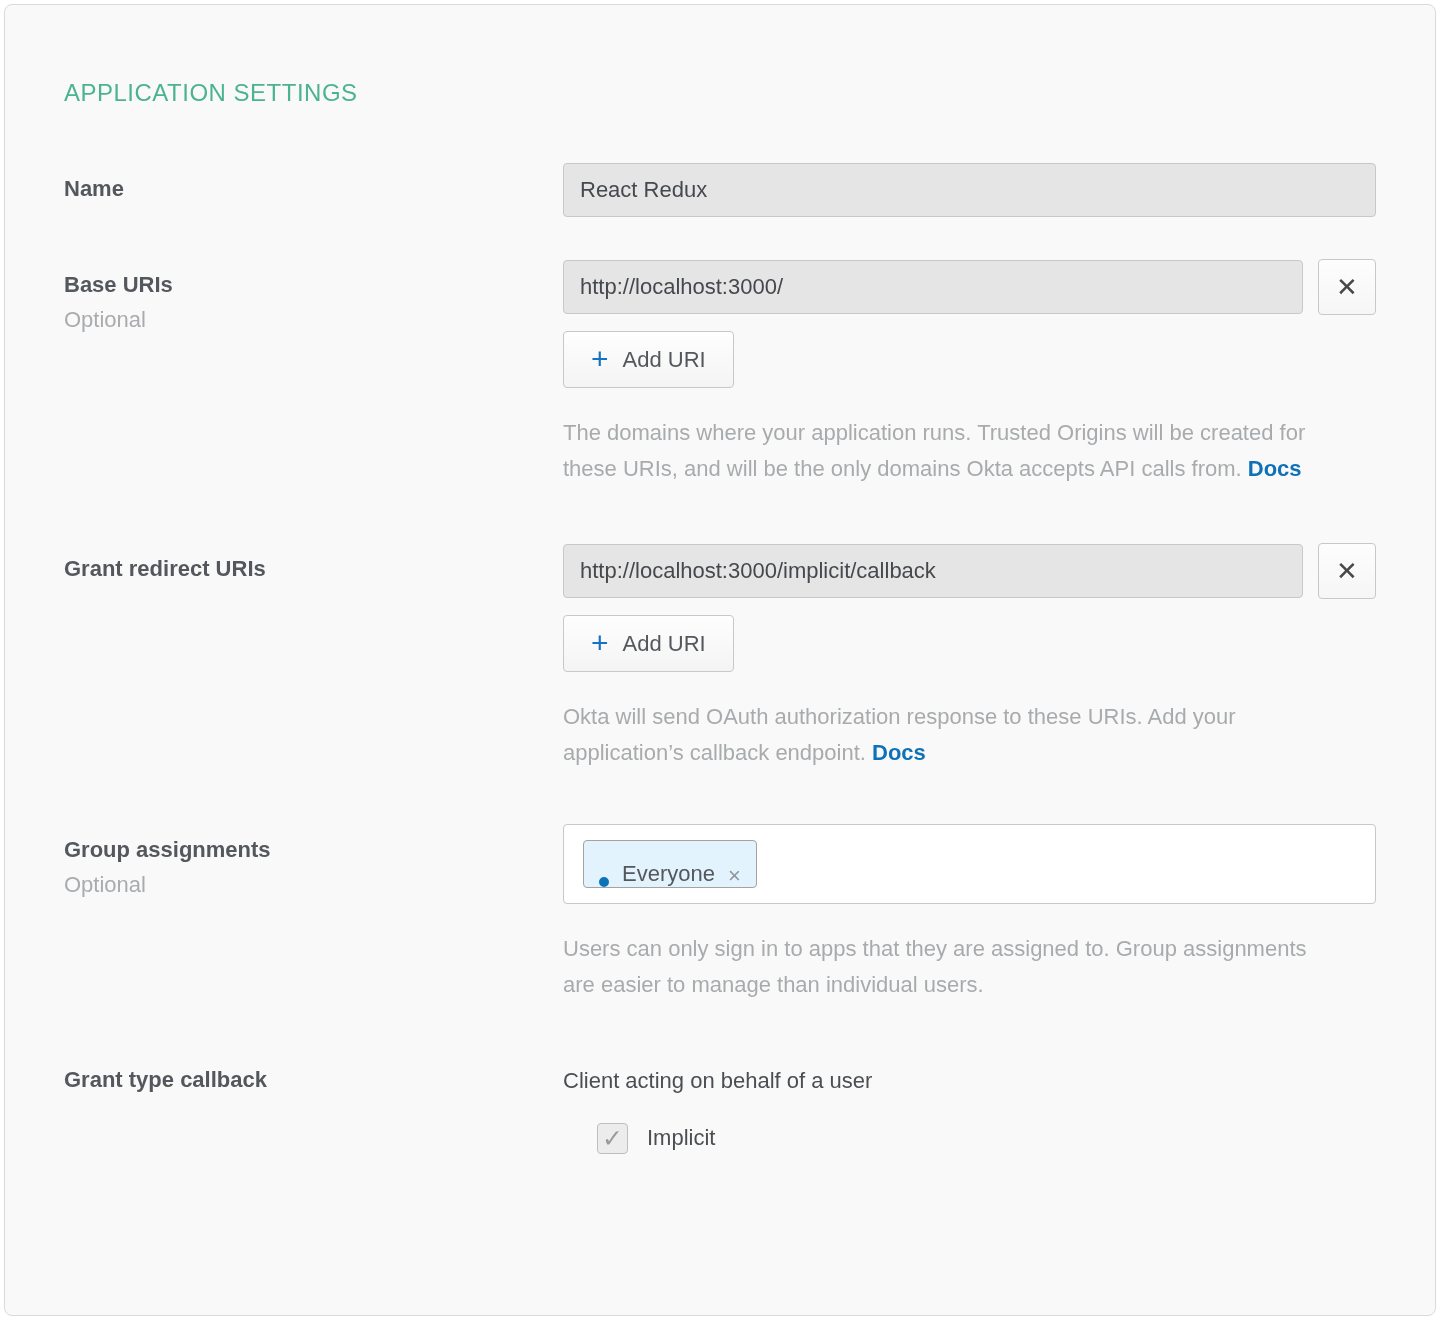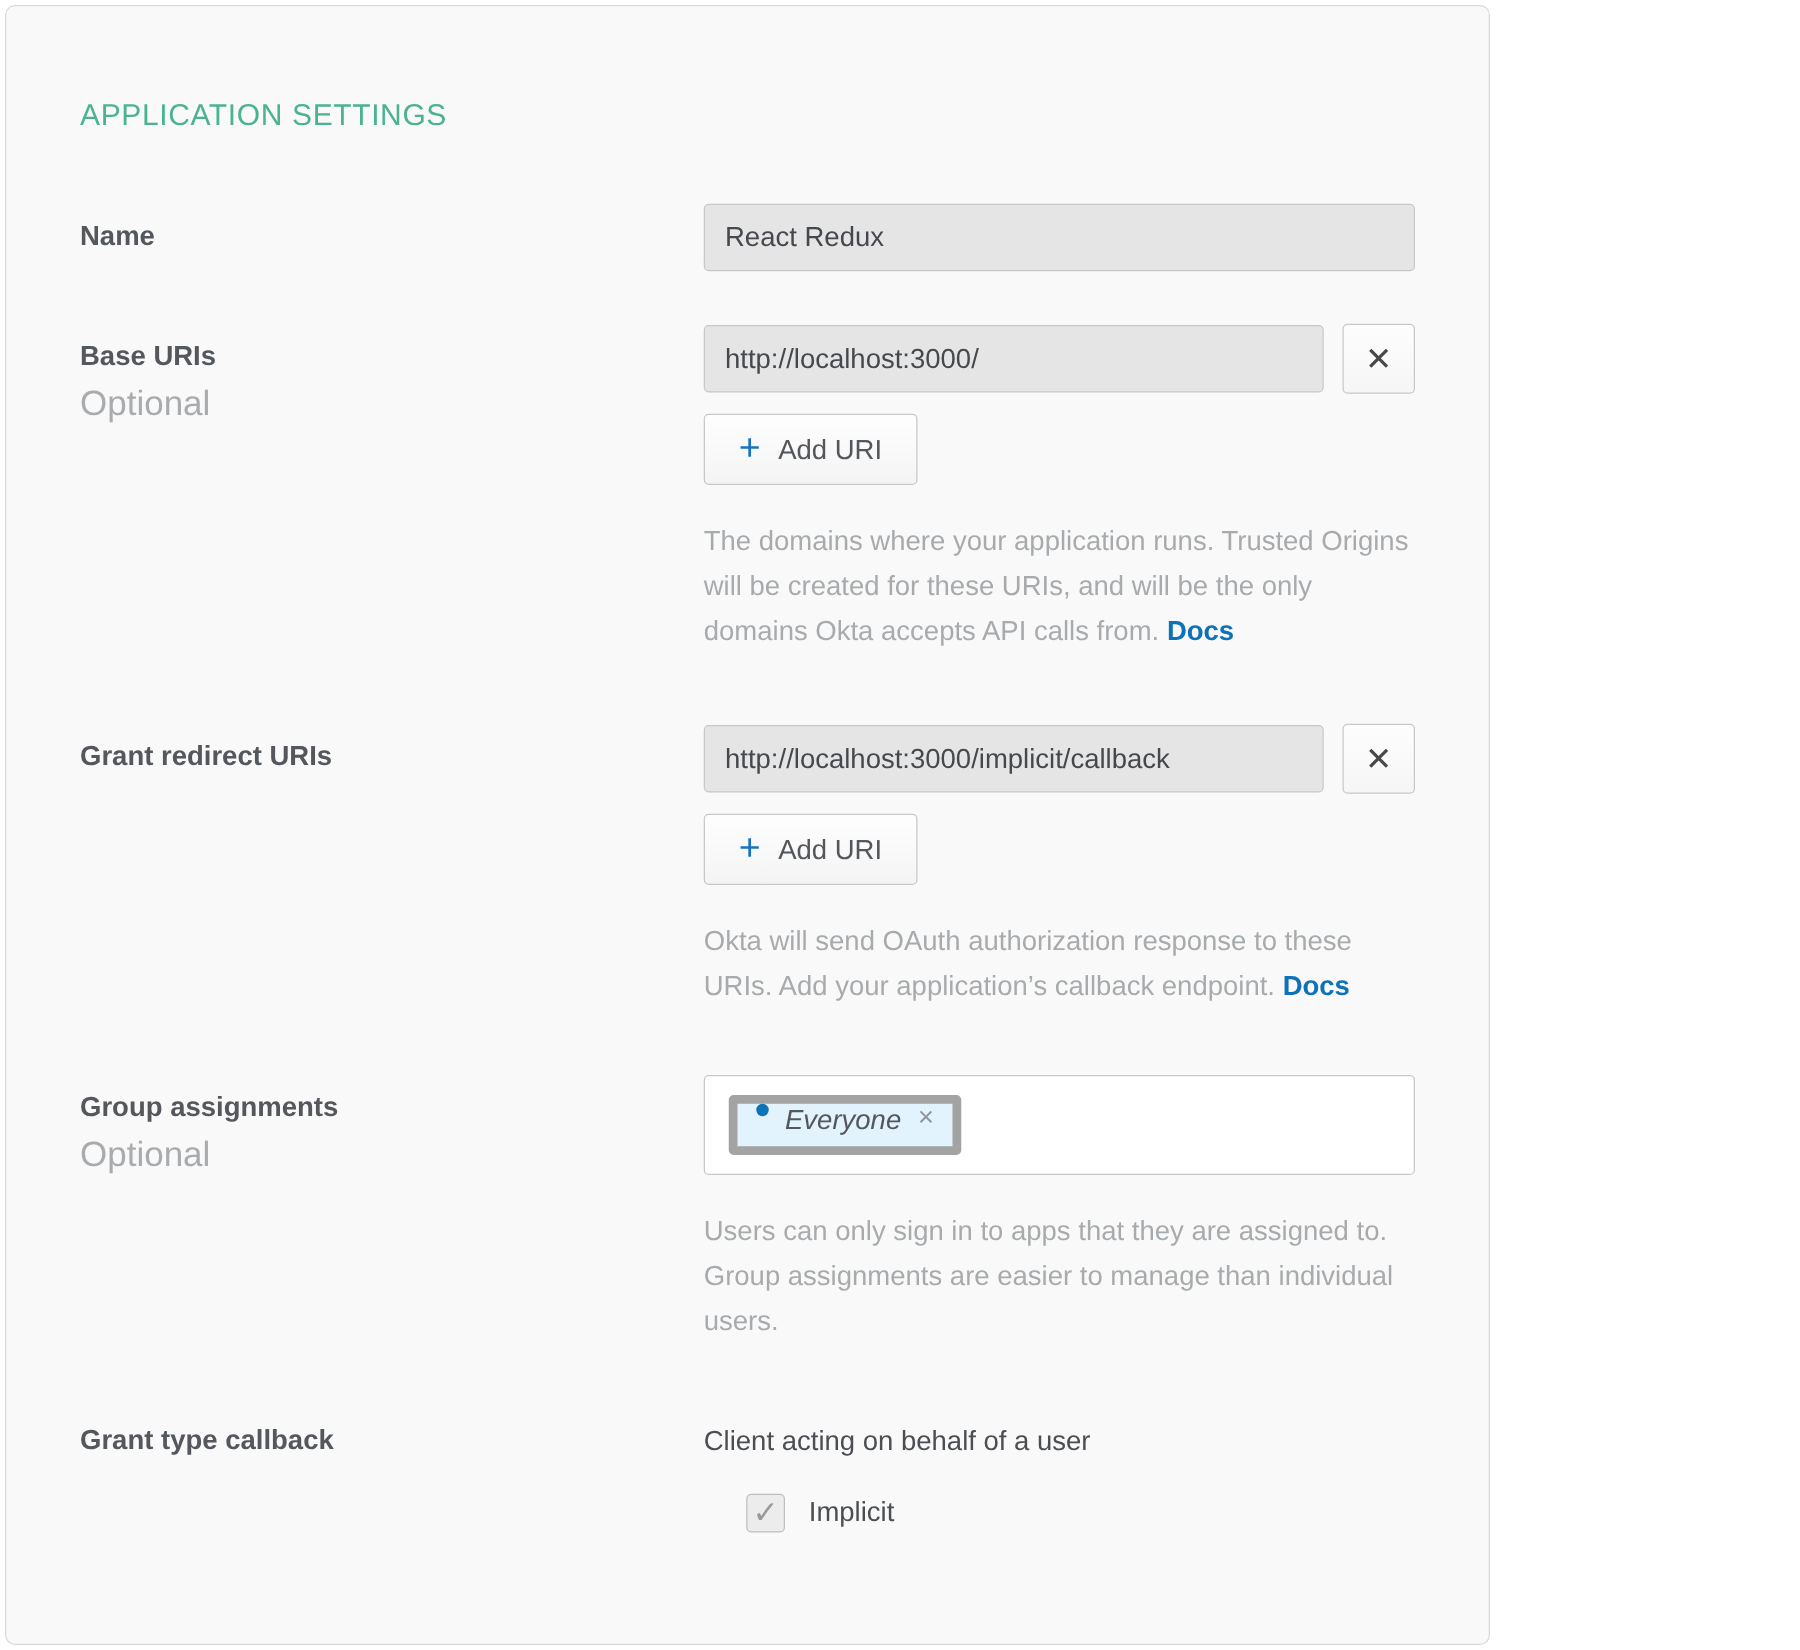--- a/index.html
+++ b/index.html
@@ -1,30 +1,30 @@
 <!DOCTYPE html>
 <html><head>
 <meta charset="utf-8">
 <style>
   * { margin: 0; padding: 0; box-sizing: border-box; }
   html, body { width: 1440px; height: 1320px; background: #ffffff; font-family: "Liberation Sans", "DejaVu Sans", sans-serif; }
   .card {
-    position: absolute; left: 4px; top: 4px; width: 1188px; height: 1312px;
+    position: absolute; left: 4px; top: 4px; width: 1432px; height: 1312px;
     background: #f9f9f9; border: 1px solid #dadada; border-radius: 8px;
     padding: 74px 59px 32px 59px; overflow: hidden;
   }
   .section-title {
     font-size: 24px; font-weight: 400; letter-spacing: 0.5px;
     color: #4cb390; margin-bottom: 56px;
   }
   .row { display: flex; }
   .label-col { width: 499px; flex: 0 0 auto; padding-top: 13px; }
   .control-col { flex: 1 1 auto; min-width: 0; }
   .field-label { font-size: 22px; font-weight: 700; color: #54575c; line-height: 1.2; }
-  .optional { font-size: 28px; color: #a9acae; margin-top: 9px; }
+  .optional { font-size: 22px; color: #a9acae; margin-top: 9px; }
   .text-input {
     width: 100%; height: 54px; background: #e5e5e5;
     border: 1px solid #c8c8c8; border-radius: 4px;
     padding: 0 16px; font-size: 22px; color: #45484d;
     font-family: "Liberation Sans", "DejaVu Sans", sans-serif;
     outline: none; display: block;
   }
   .uri-row { display: flex; gap: 15px; align-items: center; }
   .uri-row .text-input { flex: 1 1 auto; }
   .x-btn {
@@ -47,23 +47,23 @@
     margin-top: 27px; font-size: 22px; line-height: 36px;
     color: #a8abad; max-width: 760px;
   }
   .docs-link { color: #0e72b8; font-weight: 700; text-decoration: none; cursor: pointer; }
   .group-box {
     min-height: 80px; background: #ffffff;
     border: 1px solid #c8c8c8; border-radius: 4px;
     padding: 15px 19px; display: flex; align-items: flex-start; cursor: text;
   }
   .chip {
-    display: inline-flex; align-items: flex-start; height: 48px; padding: 0 15px;
-    background: #e3f3fd; border: 7px solid #a3a3a3; border-radius: 4px;
-    font-size: 22px; color: #54575c; font-style: italic;
+    display: inline-flex; align-items: flex-end; height: 48px; padding: 0 15px;
+    background: #e3f3fd; border: 1px solid #a3a3a3; border-radius: 4px;
+    font-size: 22px; color: #54575c;
   }
   .ring-icon {
     width: 9px; height: 9px; border: 5px solid #0d73b8; border-radius: 50%;
     flex: 0 0 auto; margin-right: 13px;
   }
   .chip-x { color: #8f969b; font-size: 22px; margin-left: 13px; cursor: pointer; line-height: 1; }
   .grant .label-col { padding-top: 0; }
   .grant-heading { font-size: 22px; color: #4b4e52; line-height: 1.3; }
   .checkbox-row { margin-top: 27px; margin-left: 34px; display: flex; align-items: center; gap: 19px; }
   .checkbox {

